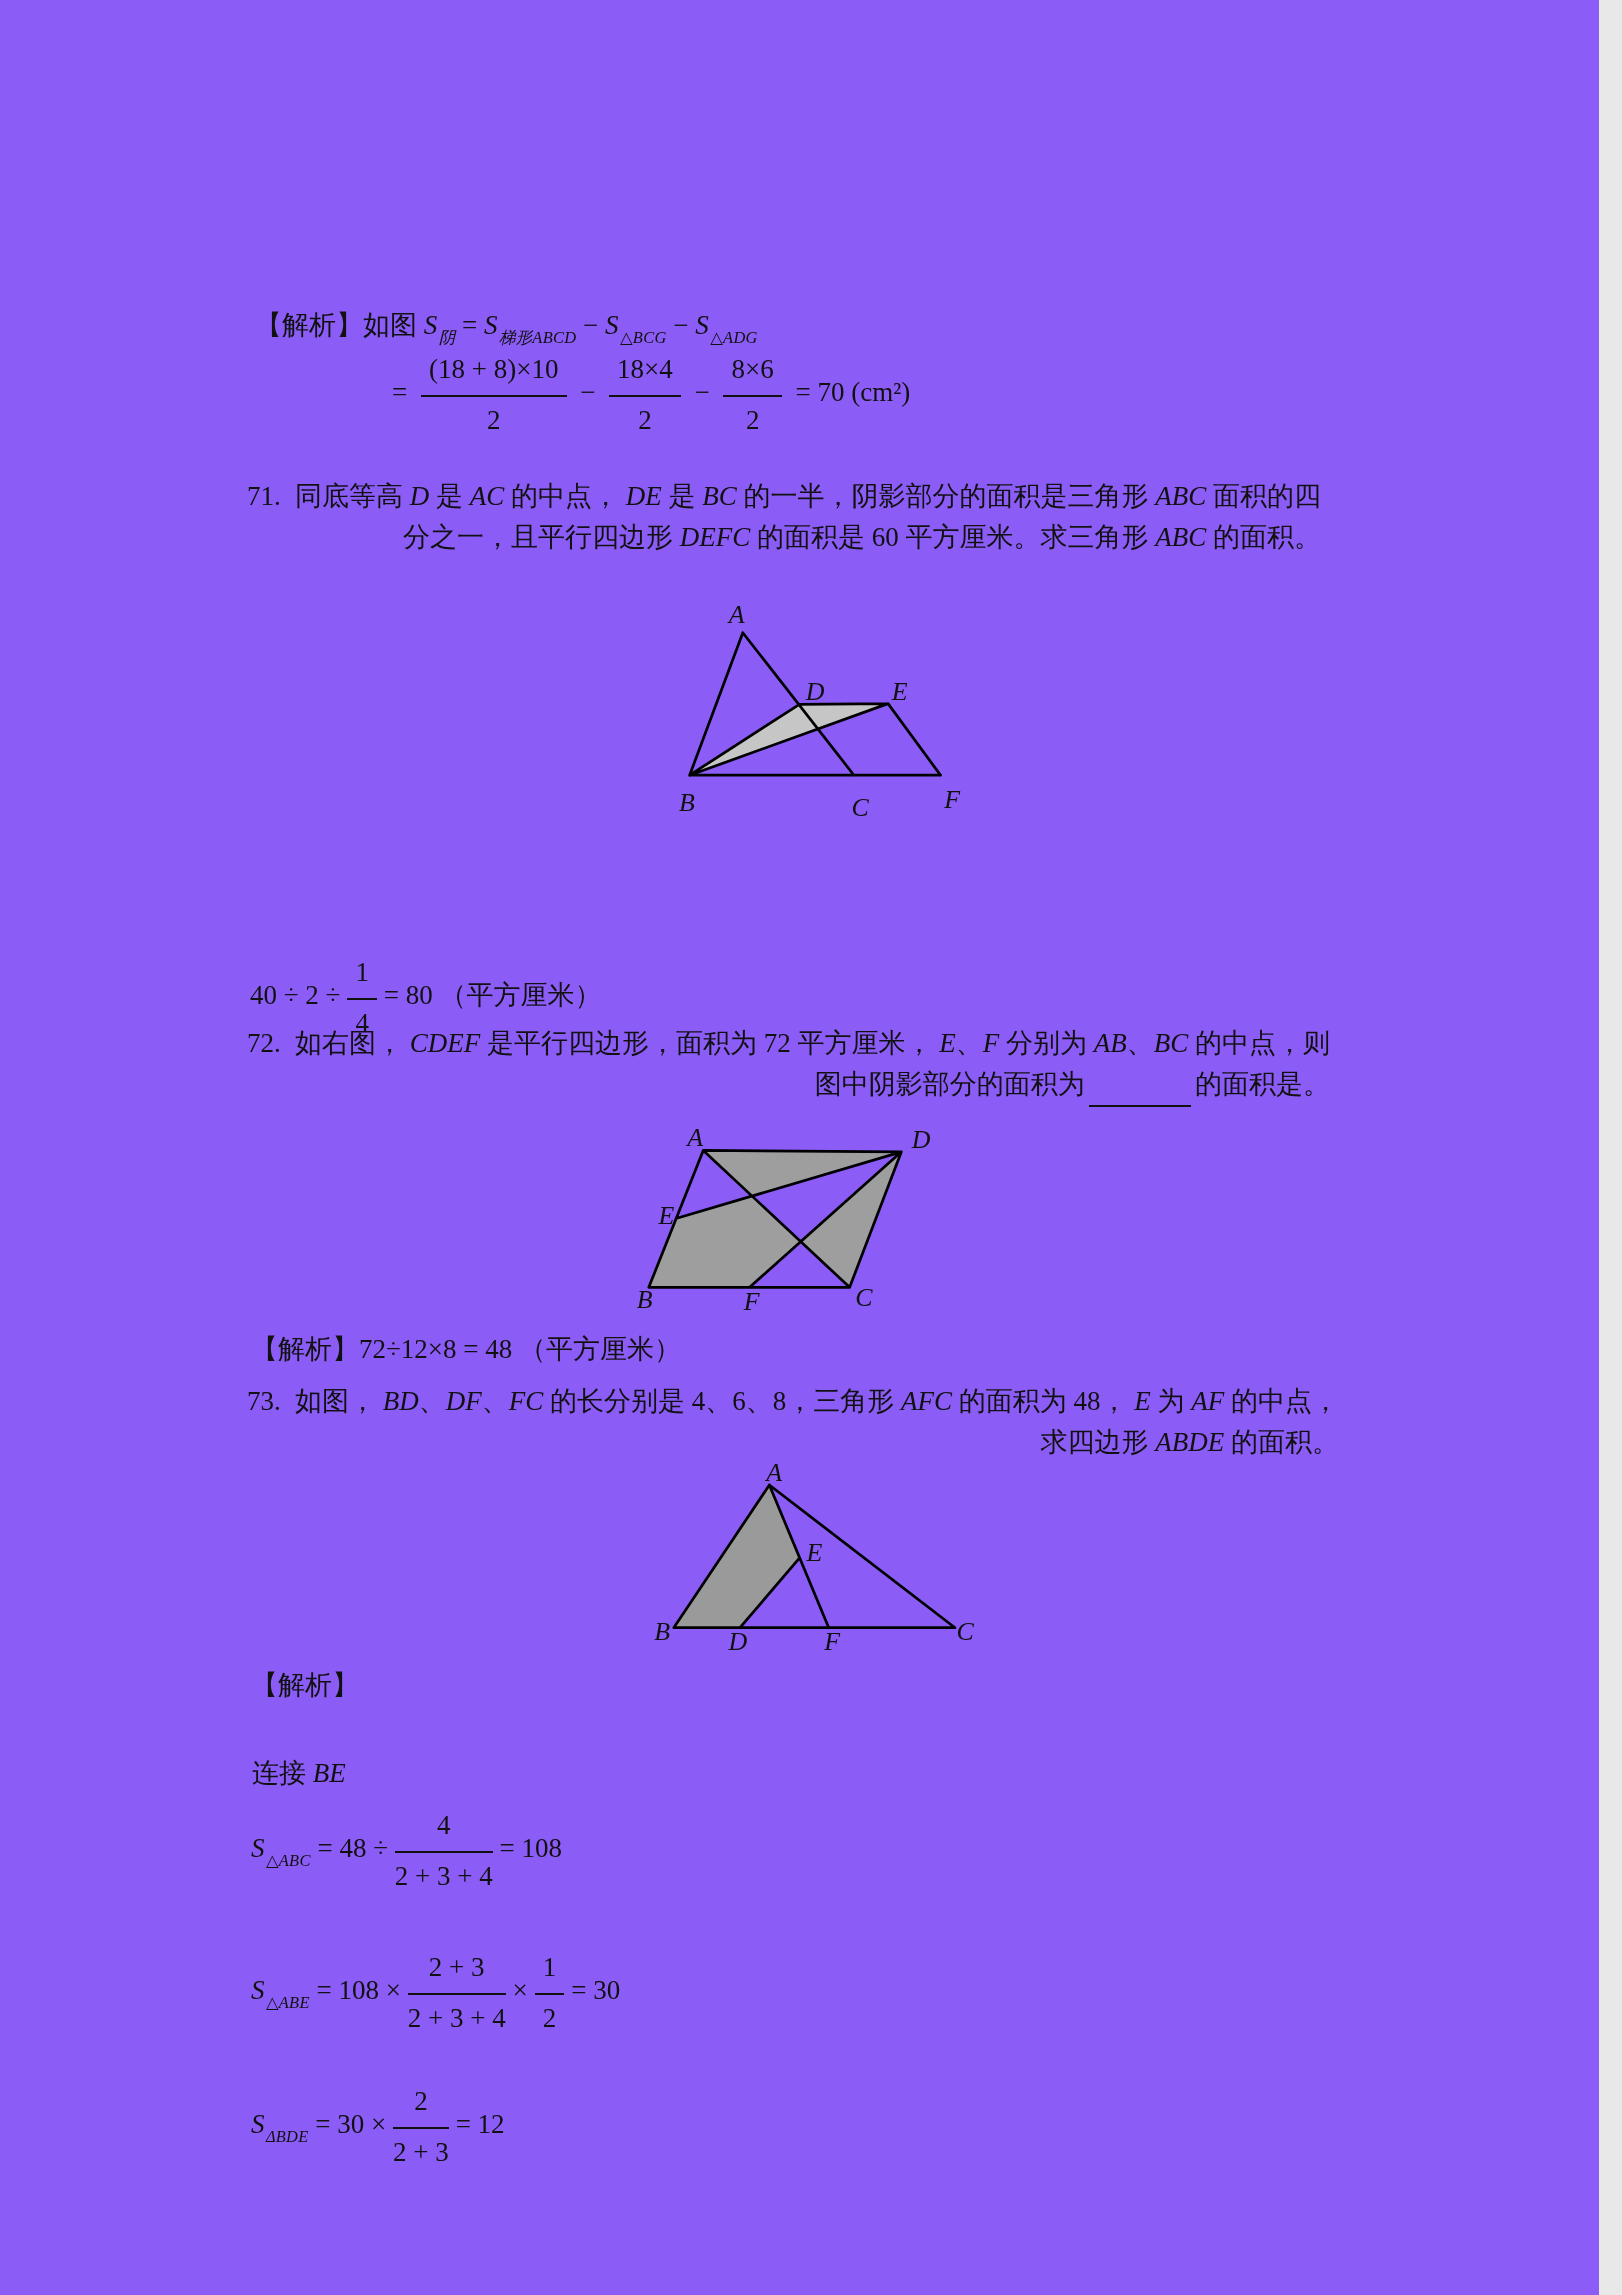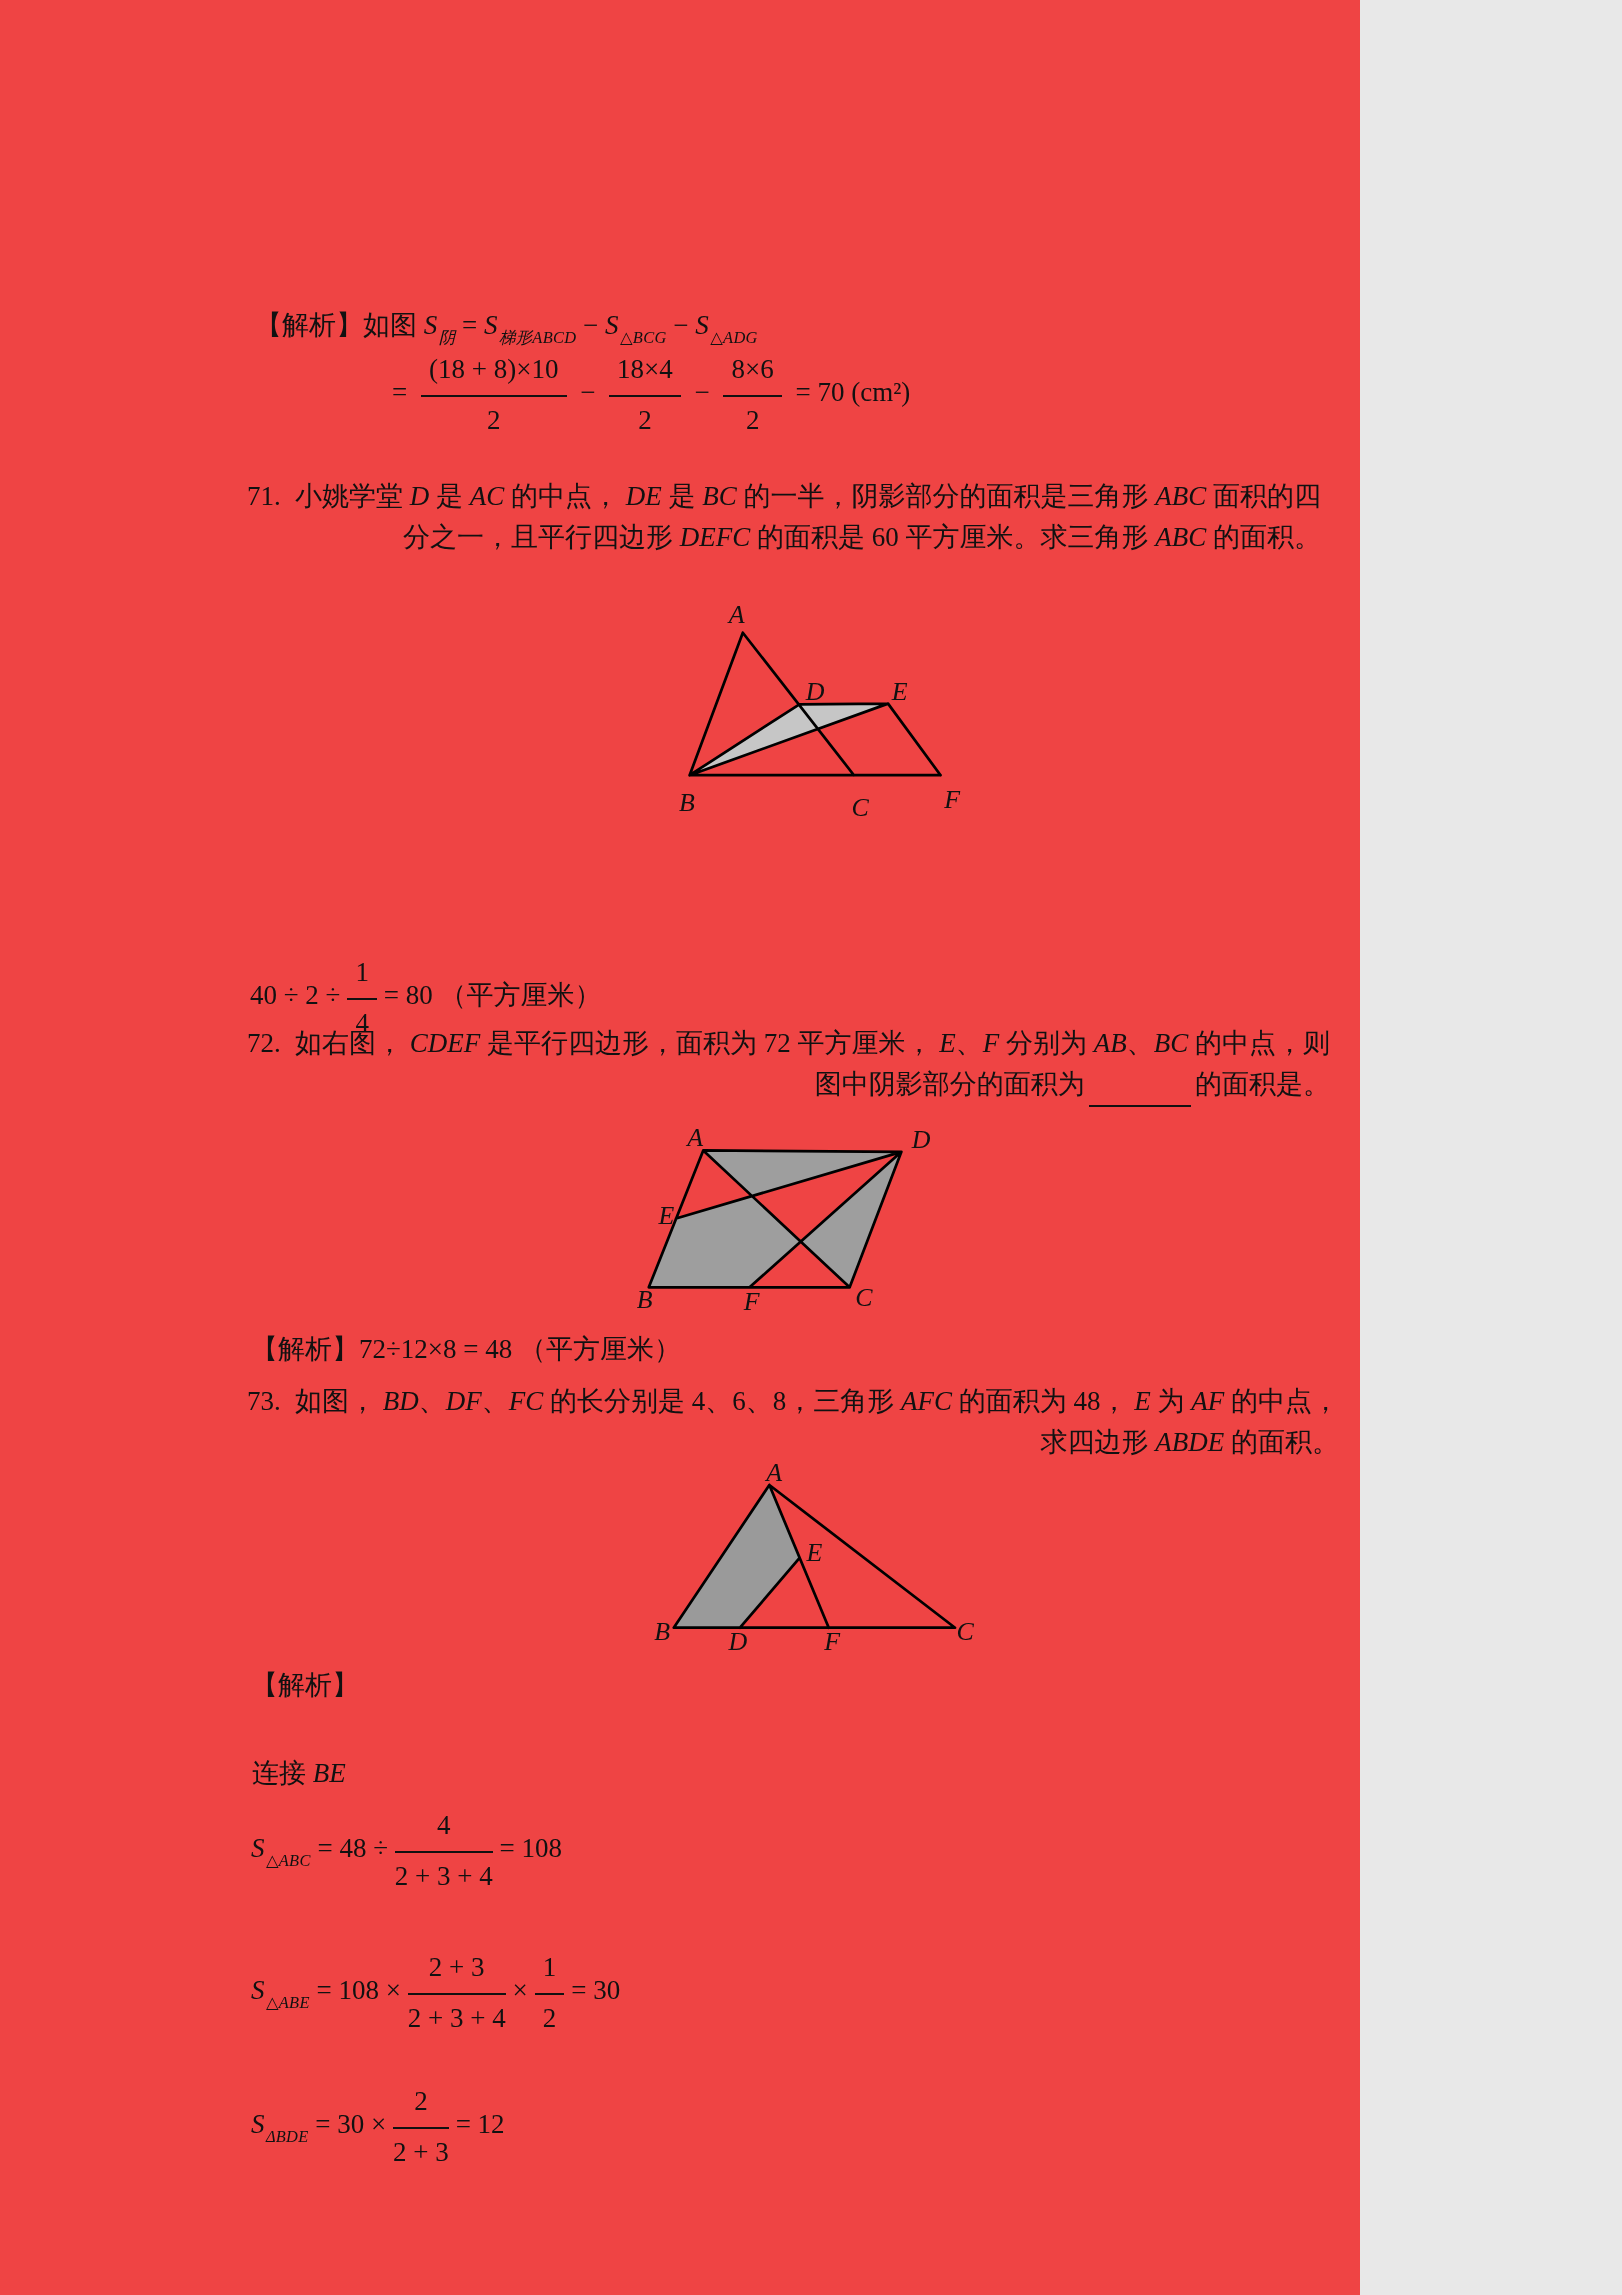--- a/index.html
+++ b/index.html
@@ -1,17 +1,17 @@
 <!DOCTYPE html>
 <html style="font-size:11px"><head>
 <meta charset="utf-8">
 <style>
   html,body{margin:0;padding:0;background:#e8e8e8;}
   .page{
-    position:relative;width:1360px;height:2295px;background:#ef4444;
+    position:relative;width:1599px;height:2295px;background:#8b5cf6;
     font-family:"Liberation Serif","DejaVu Serif",serif;color:#111;
     overflow:hidden;
     text-decoration:underline;
   }
   .mline{position:absolute;font-size:27px;line-height:41px;white-space:nowrap;}
   .problem{position:absolute;font-size:27px;line-height:41px;white-space:nowrap;padding-left:48px;text-align:right;}
   .pnum{position:absolute;left:0;top:0;}
   .it{font-style:italic;}
   .subscript{font-size:16.4px;font-style:italic;position:relative;top:8.9px;margin-left:1.4px;letter-spacing:0.3px;}
   .frac{display:inline-block;vertical-align:middle;text-align:center;margin:0 6.8px;}
@@ -31,21 +31,21 @@
 </head>
 <body>
 
 <div class="page">
 
   <div class="mline" style="left:255px;top:305px;"><span>【解析】如图 </span><span><span class="it">S</span><span class="subscript">阴</span></span><span> = </span><span><span class="it">S</span><span class="subscript">梯形ABCD</span></span><span> − </span><span><span class="it">S</span><span class="subscript">△BCG</span></span><span> − </span><span><span class="it">S</span><span class="subscript">△ADG</span></span></div>
   <div class="mline" style="left:392px;top:349px;"><span>= </span><span class="frac"><span class="num">(18 + 8)×10</span><span class="den">2</span></span><span> − </span><span class="frac"><span class="num">18×4</span><span class="den">2</span></span><span> − </span><span class="frac"><span class="num">8×6</span><span class="den">2</span></span><span> = 70 (cm²)</span></div>
 
   <div class="problem" style="left:247px;top:476px;">
     <span class="pnum">71.</span>
-    <span><span>小姚学堂 </span><span class="it">D</span><span> 是 </span><span class="it">AC</span><span> 的中点， </span><span class="it">DE</span><span> 是 </span><span class="it">BC</span><span> 的一半，阴影部分的面积是三角形 </span><span class="it">ABC</span><span> 面积的四</span><br><span>分之一，且平行四边形 </span><span class="it">DEFC</span><span> 的面积是 60 平方厘米。求三角形 </span><span class="it">ABC</span><span> 的面积。</span></span>
+    <span><span>同底等高 </span><span class="it">D</span><span> 是 </span><span class="it">AC</span><span> 的中点， </span><span class="it">DE</span><span> 是 </span><span class="it">BC</span><span> 的一半，阴影部分的面积是三角形 </span><span class="it">ABC</span><span> 面积的四</span><br><span>分之一，且平行四边形 </span><span class="it">DEFC</span><span> 的面积是 60 平方厘米。求三角形 </span><span class="it">ABC</span><span> 的面积。</span></span>
   </div>
 
   <svg class="fig" style="left:654px;top:600px;" width="314" height="225" viewBox="0 0 460 330">
     <polygon points="52,257 213,153 343,152" fill="#c6c6c6"></polygon>
     <path class="edge" d="M130,48 L52,257 M130,48 L293,257 M52,257 L420,257 M213,153 L343,152 M343,152 L420,257 M52,257 L213,153 M52,257 L343,152"></path>
     <text x="121" y="33" text-anchor="middle">A</text>
     <text x="48" y="310" text-anchor="middle">B</text>
     <text x="302" y="317" text-anchor="middle">C</text>
     <text x="236" y="146" text-anchor="middle">D</text>
     <text x="360" y="146" text-anchor="middle">E</text>

